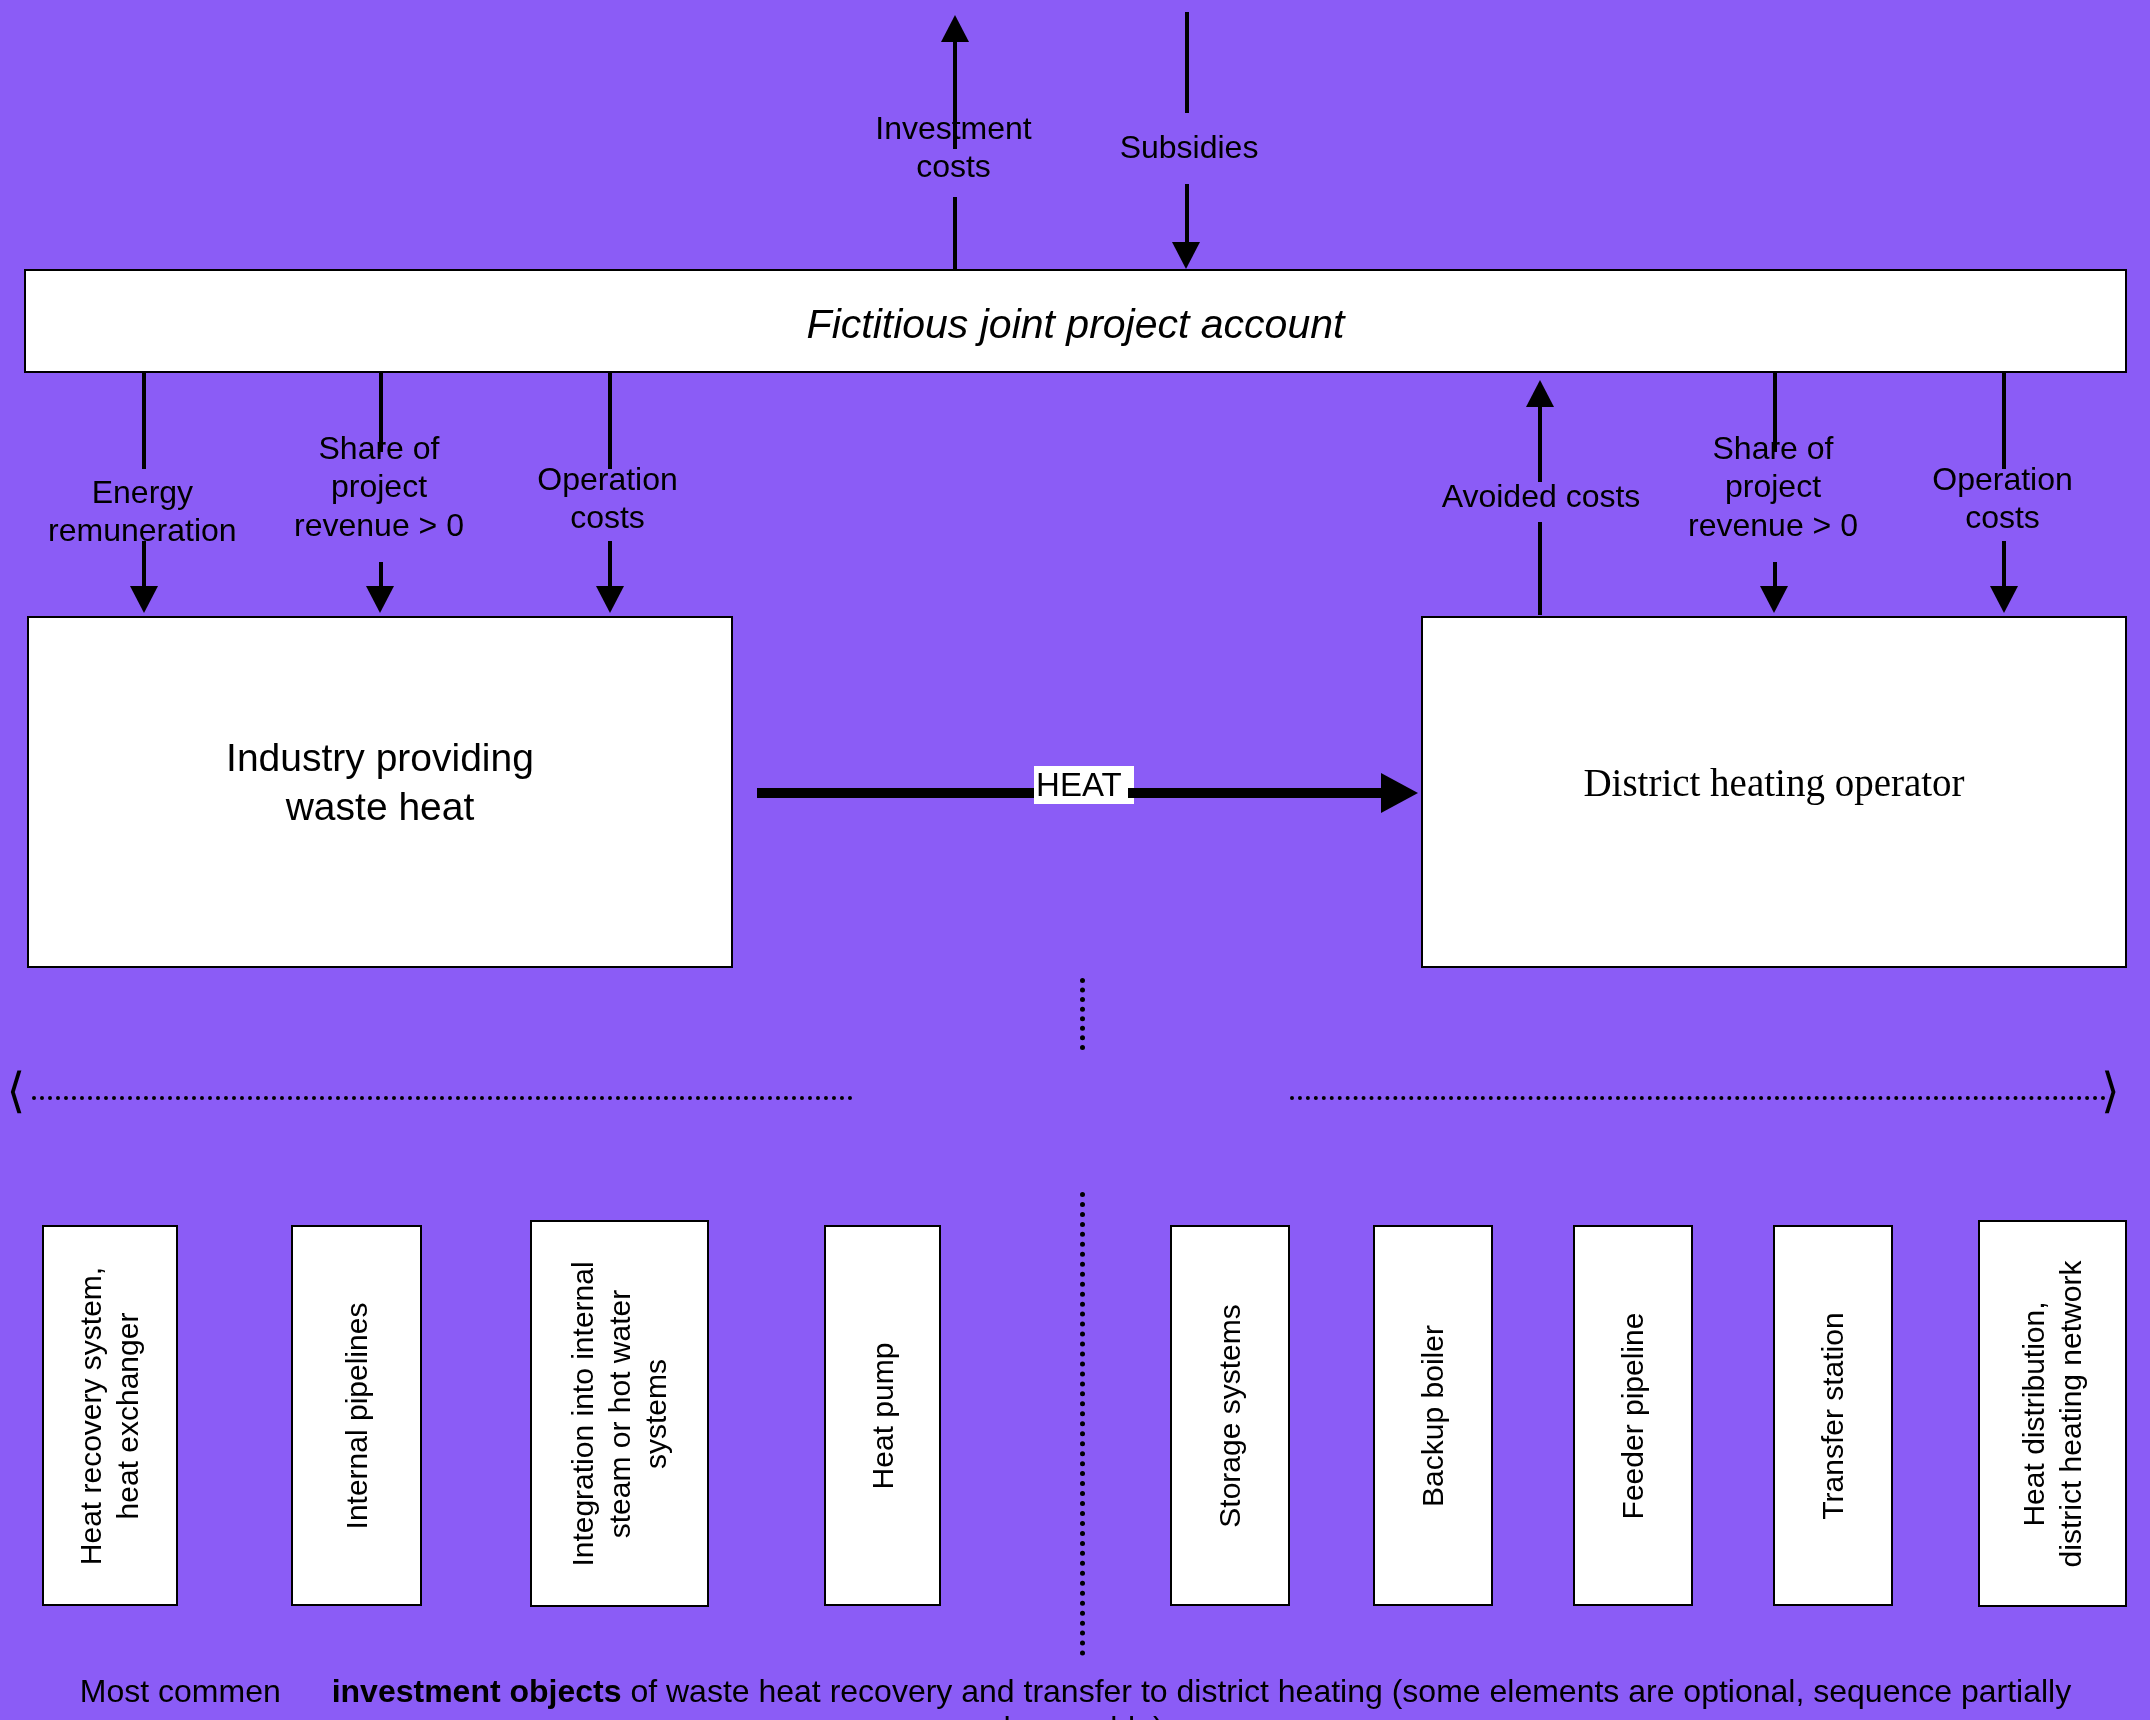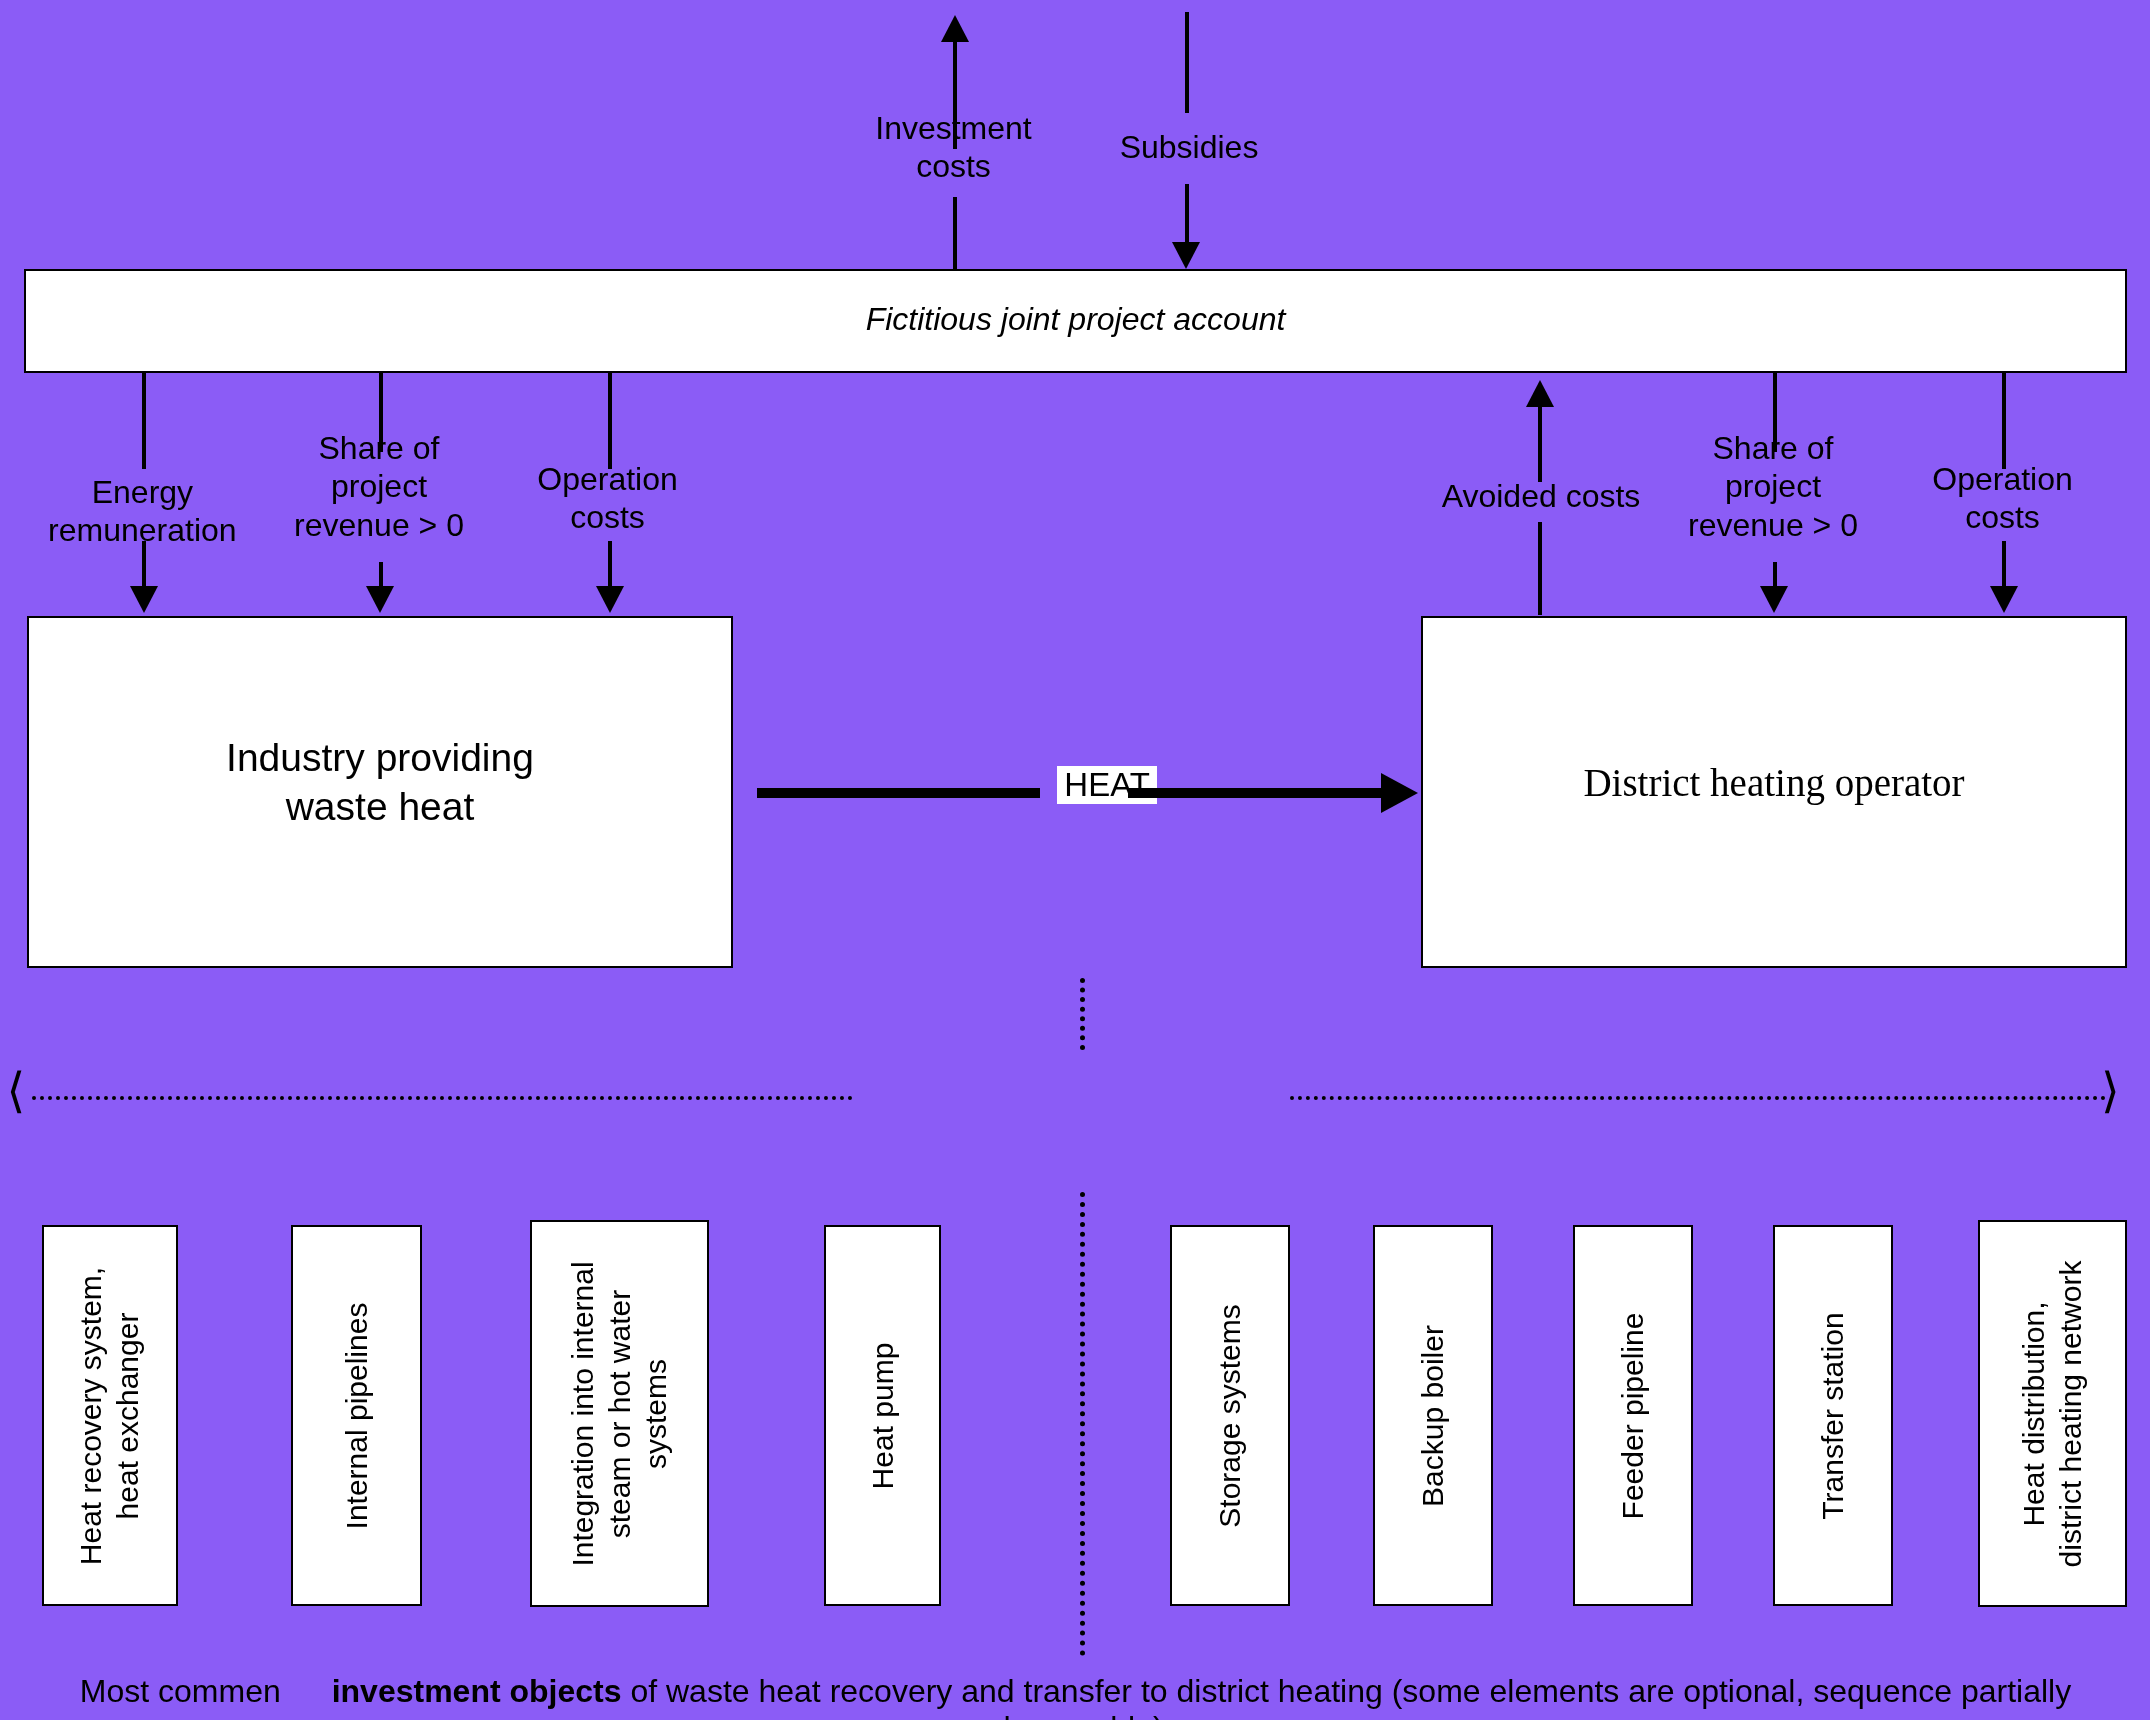--- a/index.html
+++ b/index.html
@@ -12,21 +12,21 @@
   .flowlabel{position:absolute;text-align:center;line-height:1.2;font-size:32px;}
 
   .vline{position:absolute;background:#000;width:3.7px;}
 
   
   .arrow-down{position:absolute;width:0;height:0;border-left:14px solid transparent;border-right:14px solid transparent;border-top:27px solid #000;}
   .arrow-up{position:absolute;width:0;height:0;border-left:14px solid transparent;border-right:14px solid transparent;border-bottom:27px solid #000;}
   .arrow-right{position:absolute;width:0;height:0;border-top:20px solid transparent;border-bottom:20px solid transparent;border-left:37px solid #000;}
 
   .heat-bar{position:absolute;background:#000;height:9.6px;}
-  .heat-text{position:absolute;font-size:33px;background:#fff;padding:0 2.1px;text-align:center;margin-left:23px;}
+  .heat-text{position:absolute;font-size:33px;background:#fff;padding:0 2.1px;}
 
   .vdotted{position:absolute;width:0;border-left:5.9px dotted #000;}
   .hdotted{position:absolute;height:0;border-top:4.8px dotted #000;}
 
   .chev{position:absolute;font-size:48px;line-height:1;font-family:"Liberation Sans",sans-serif;}
 
   .vbox-text{
      position:absolute;
      left:50%;top:50%;
      transform:translate(-50%,-50%) rotate(-90deg);
@@ -50,21 +50,21 @@
   <div class="flowlabel" style="left:836px;top:109px;width:235px;white-space:pre-line;">Investment
 costs</div>
   <div class="vline" style="left:953px;top:197px;height:72px;"></div>
 
   <div class="vline" style="left:1185px;top:11.7px;height:101px;"></div>
   <div class="flowlabel" style="left:1077px;top:128px;width:224px;white-space:pre-line;">Subsidies</div>
   <div class="vline" style="left:1185px;top:184px;height:61px;"></div>
   <div class="arrow-down" style="left:1172px;top:242px;"></div>
 
   <div class="box" style="left:24px;top:269px;width:2103px;height:104px;">
-    <div class="boxlabel" style="top:28px;font-size:32px;font-style:italic;">Fictitious joint project account</div>
+    <div class="boxlabel" style="top:28px;font-size:41px;font-style:italic;">Fictitious joint project account</div>
   </div>
 
   <div class="vline" style="left:142px;top:373px;height:96px;"></div>
   <div class="flowlabel" style="left:14.4px;top:473px;width:256px;white-space:pre-line;">Energy
 remuneration</div>
   <div class="vline" style="left:142px;top:541px;height:51px;"></div>
   <div class="arrow-down" style="left:130px;top:586px;"></div>
 
   <div class="vline" style="left:379px;top:373px;height:79px;"></div>
   <div class="flowlabel" style="left:251px;top:429px;width:256px;white-space:pre-line;">Share of

